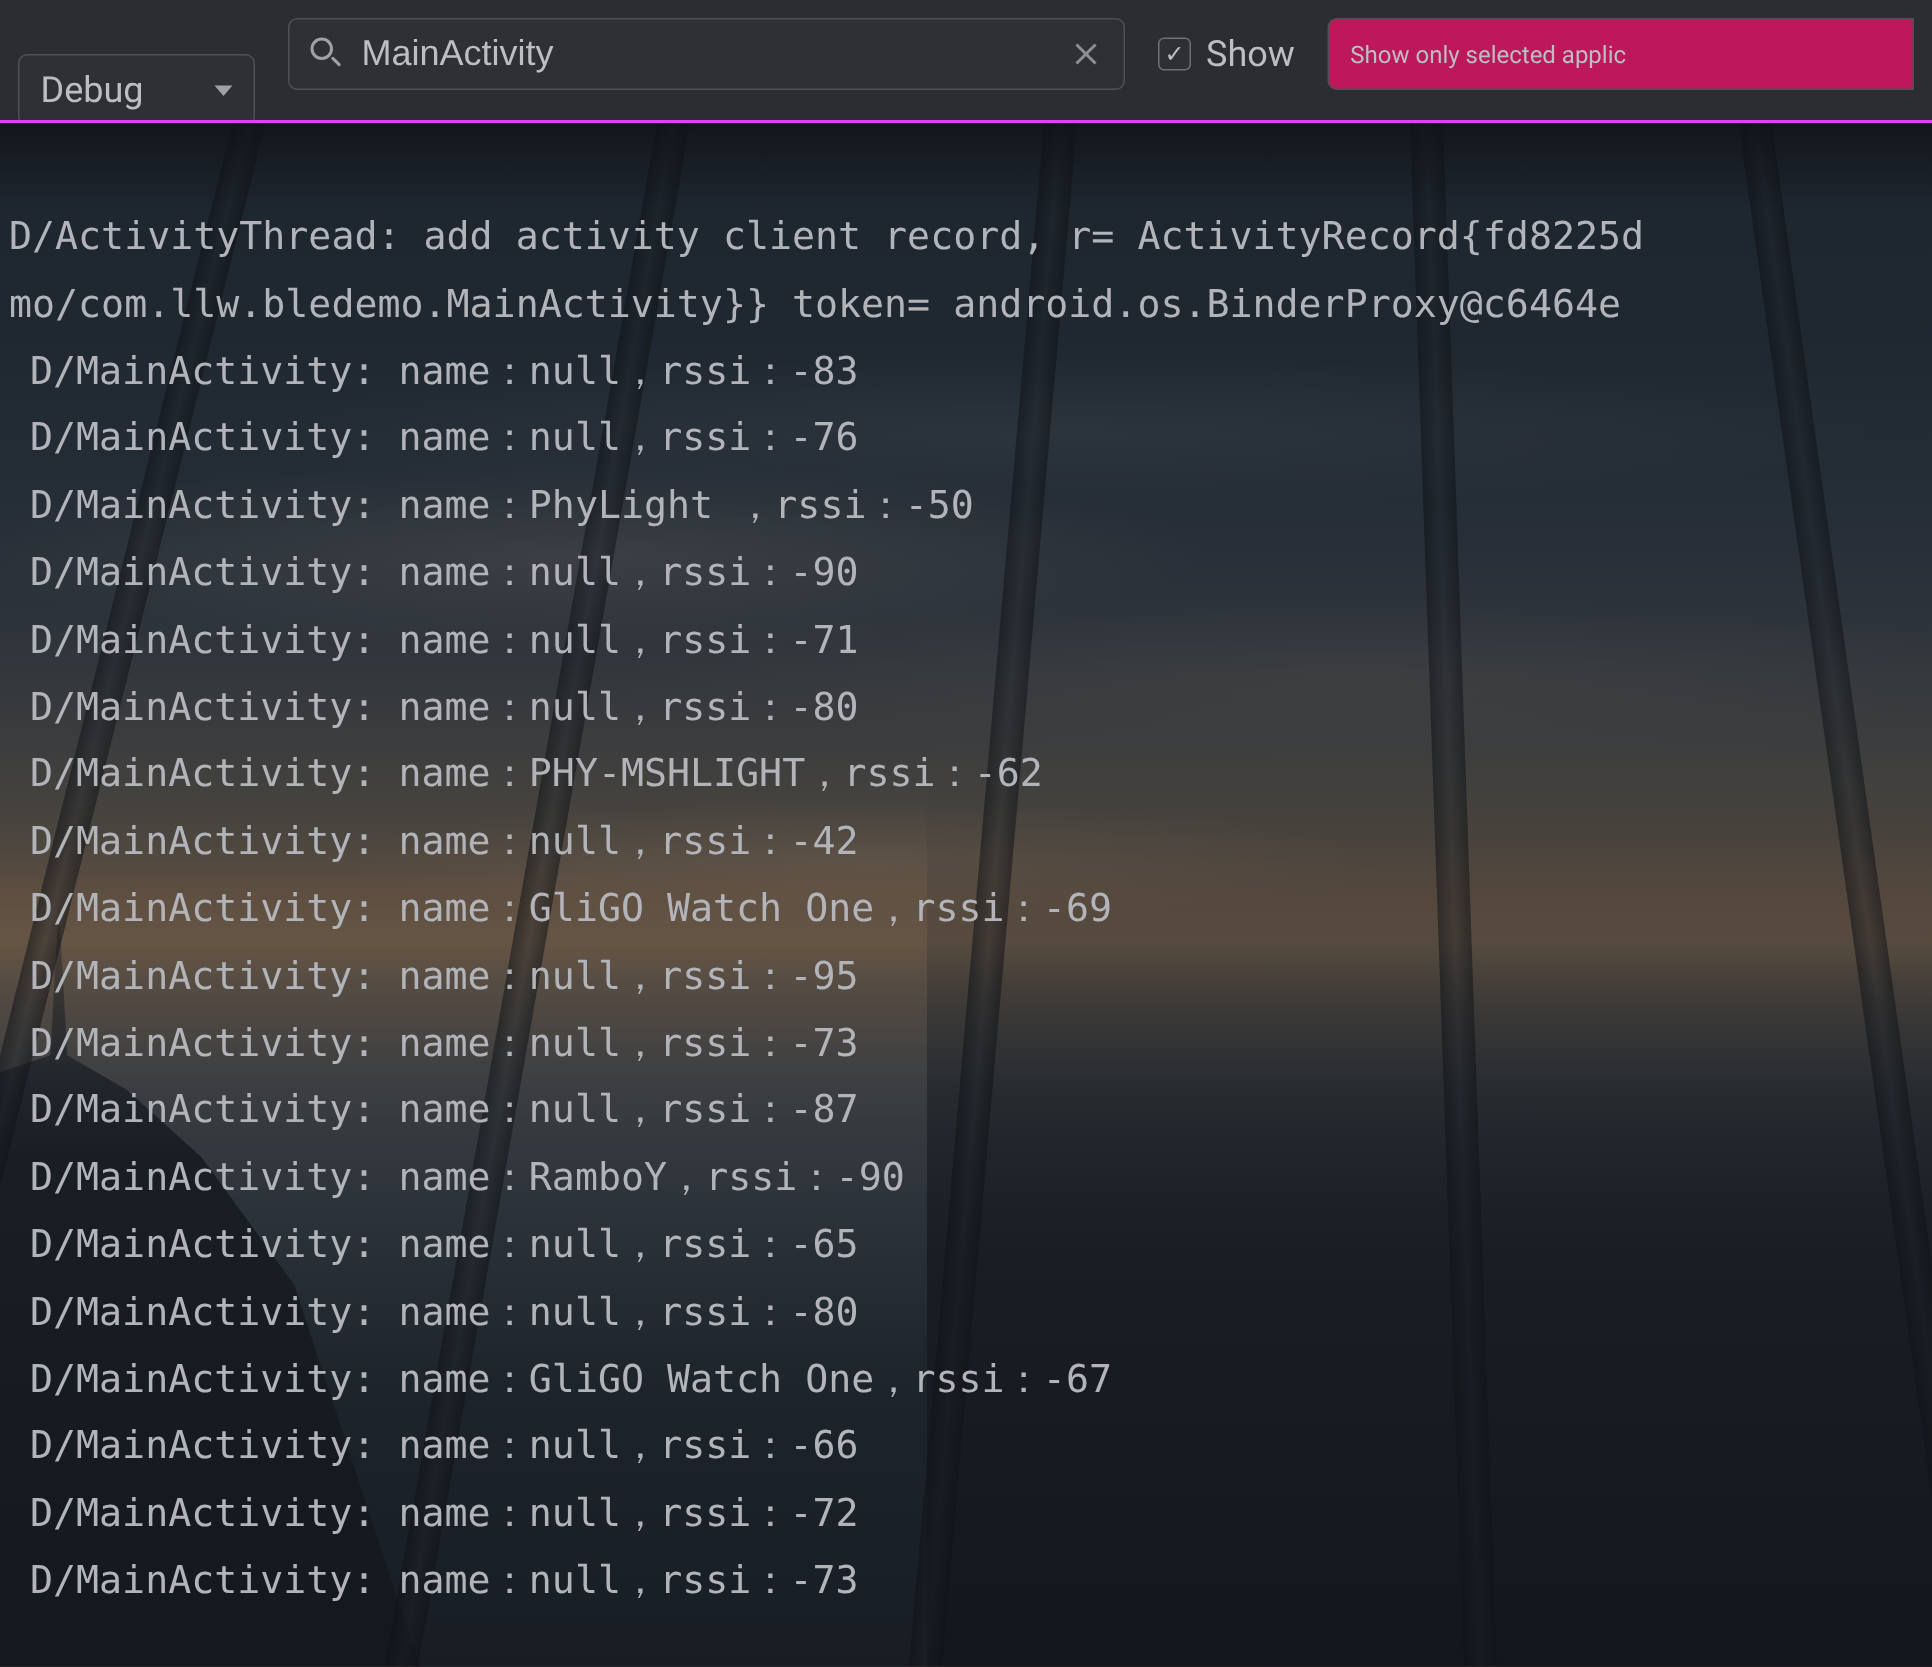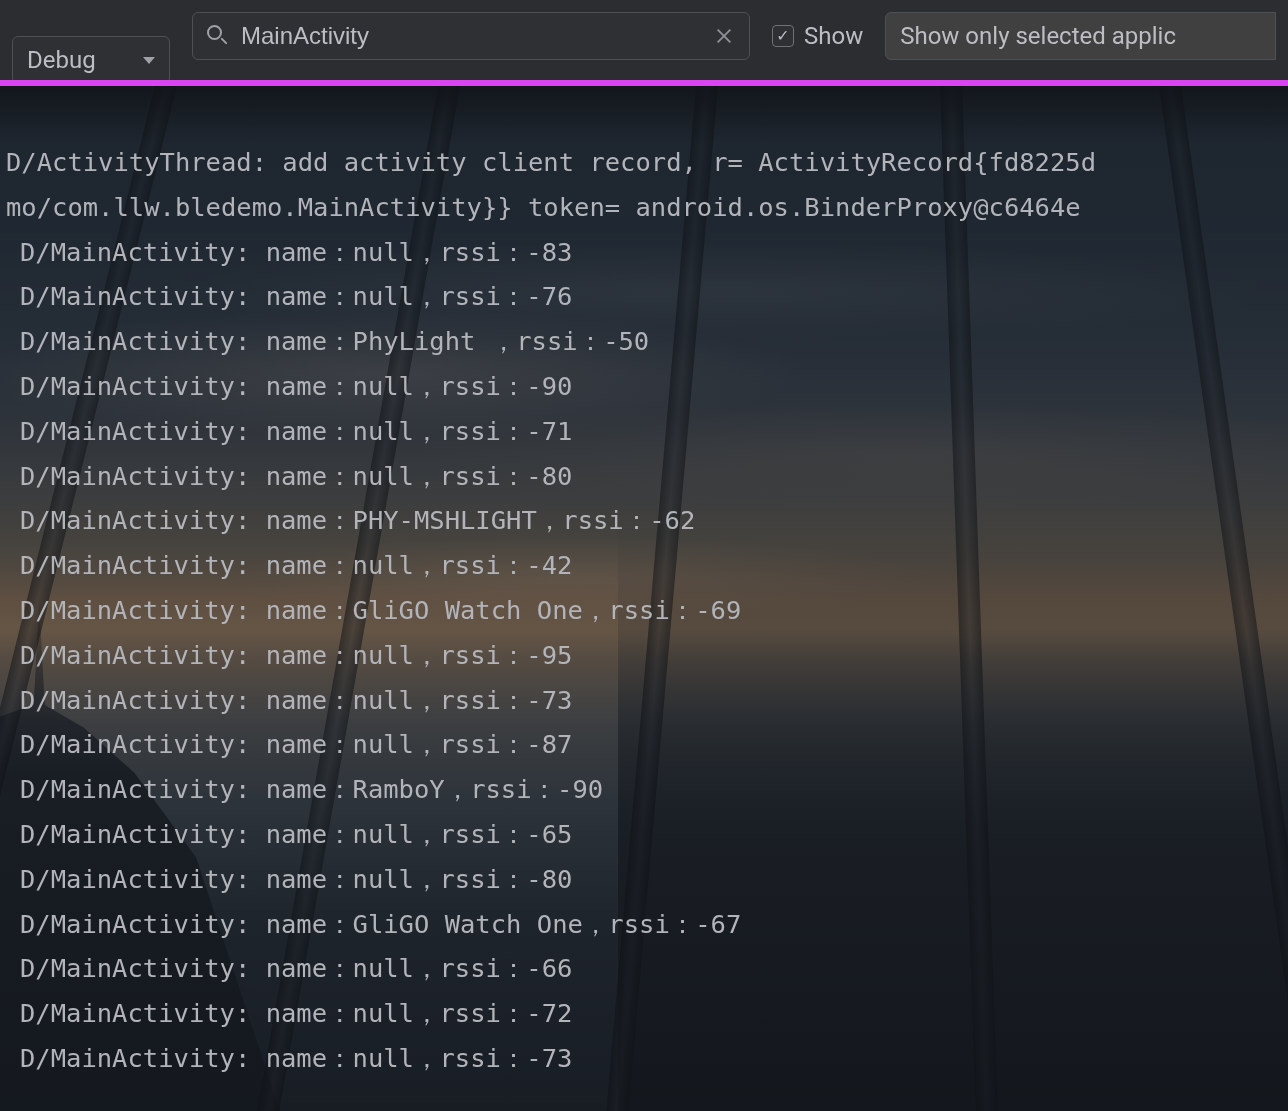--- a/index.html
+++ b/index.html
@@ -124,35 +124,35 @@
     color: #bcbec4;
   }
 
   .dropdown-trunc {
     height: 48px;
     flex: 1;
     min-width: 0;
     padding: 0 14px;
     border: 1px solid #4d5055;
     border-radius: 6px 0 0 6px;
-    background: #404040;
-    display: flex;
-    align-items: center;
-    font-size: 24px;
+    background: #be185d;
+    display: flex;
+    align-items: center;
+    font-size: 16px;
     color: #bcbec4;
     white-space: nowrap;
     overflow: hidden;
     cursor: pointer;
   }
 
   
   .log-wrap {
     position: relative;
     height: calc(1111px - 80px);
-    border-top: 6px solid #d946ef;
+    border-top: 2px solid #d946ef;
   }
 
   
   .bg {
     position: absolute;
     inset: 0;
     overflow: hidden;
   }
   .sky {
     position: absolute;

